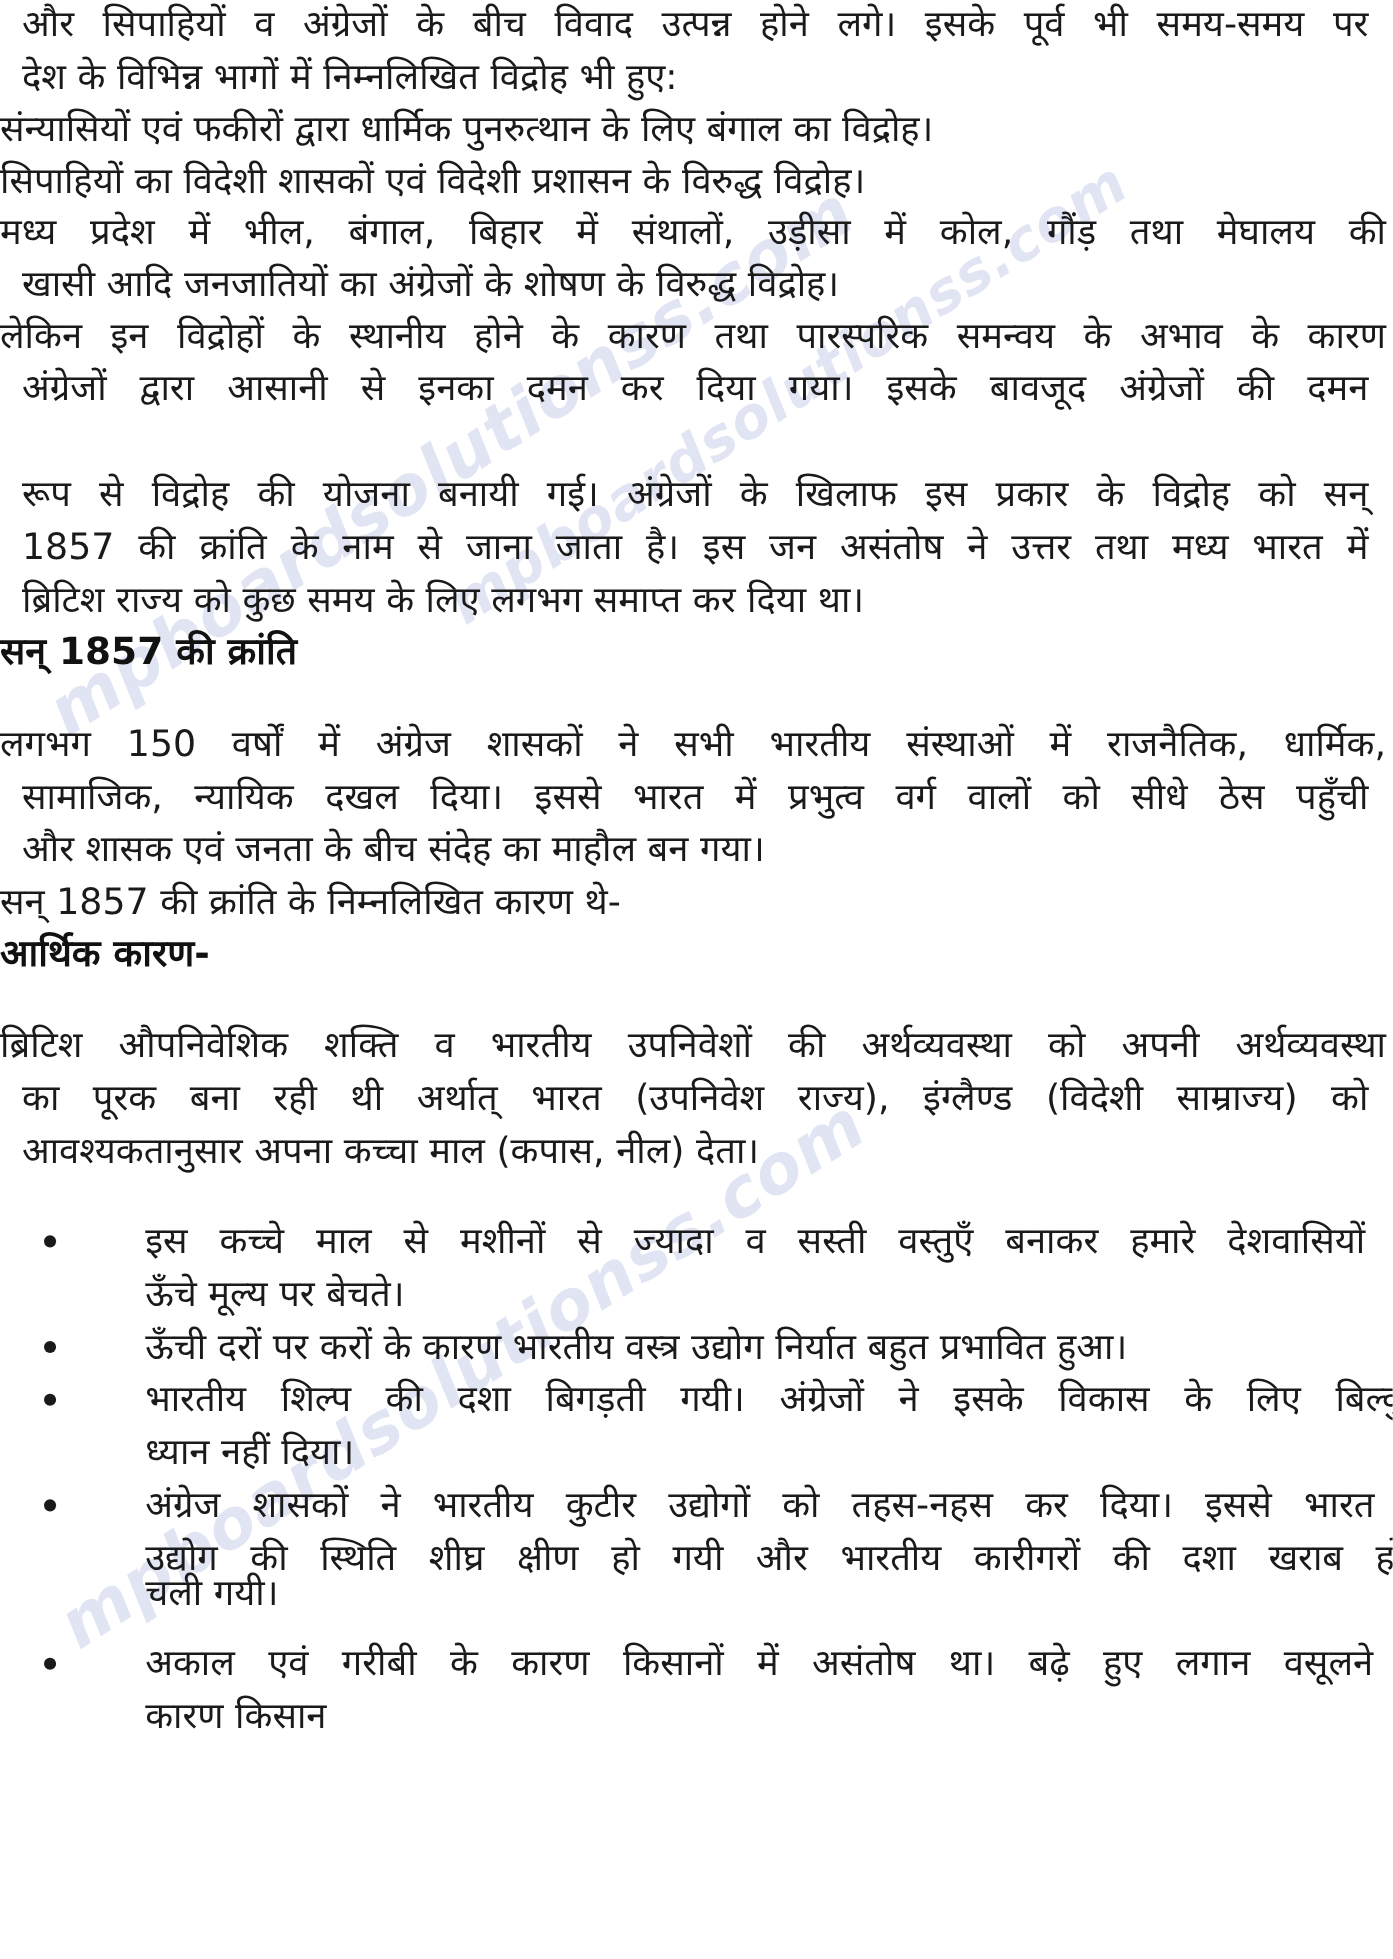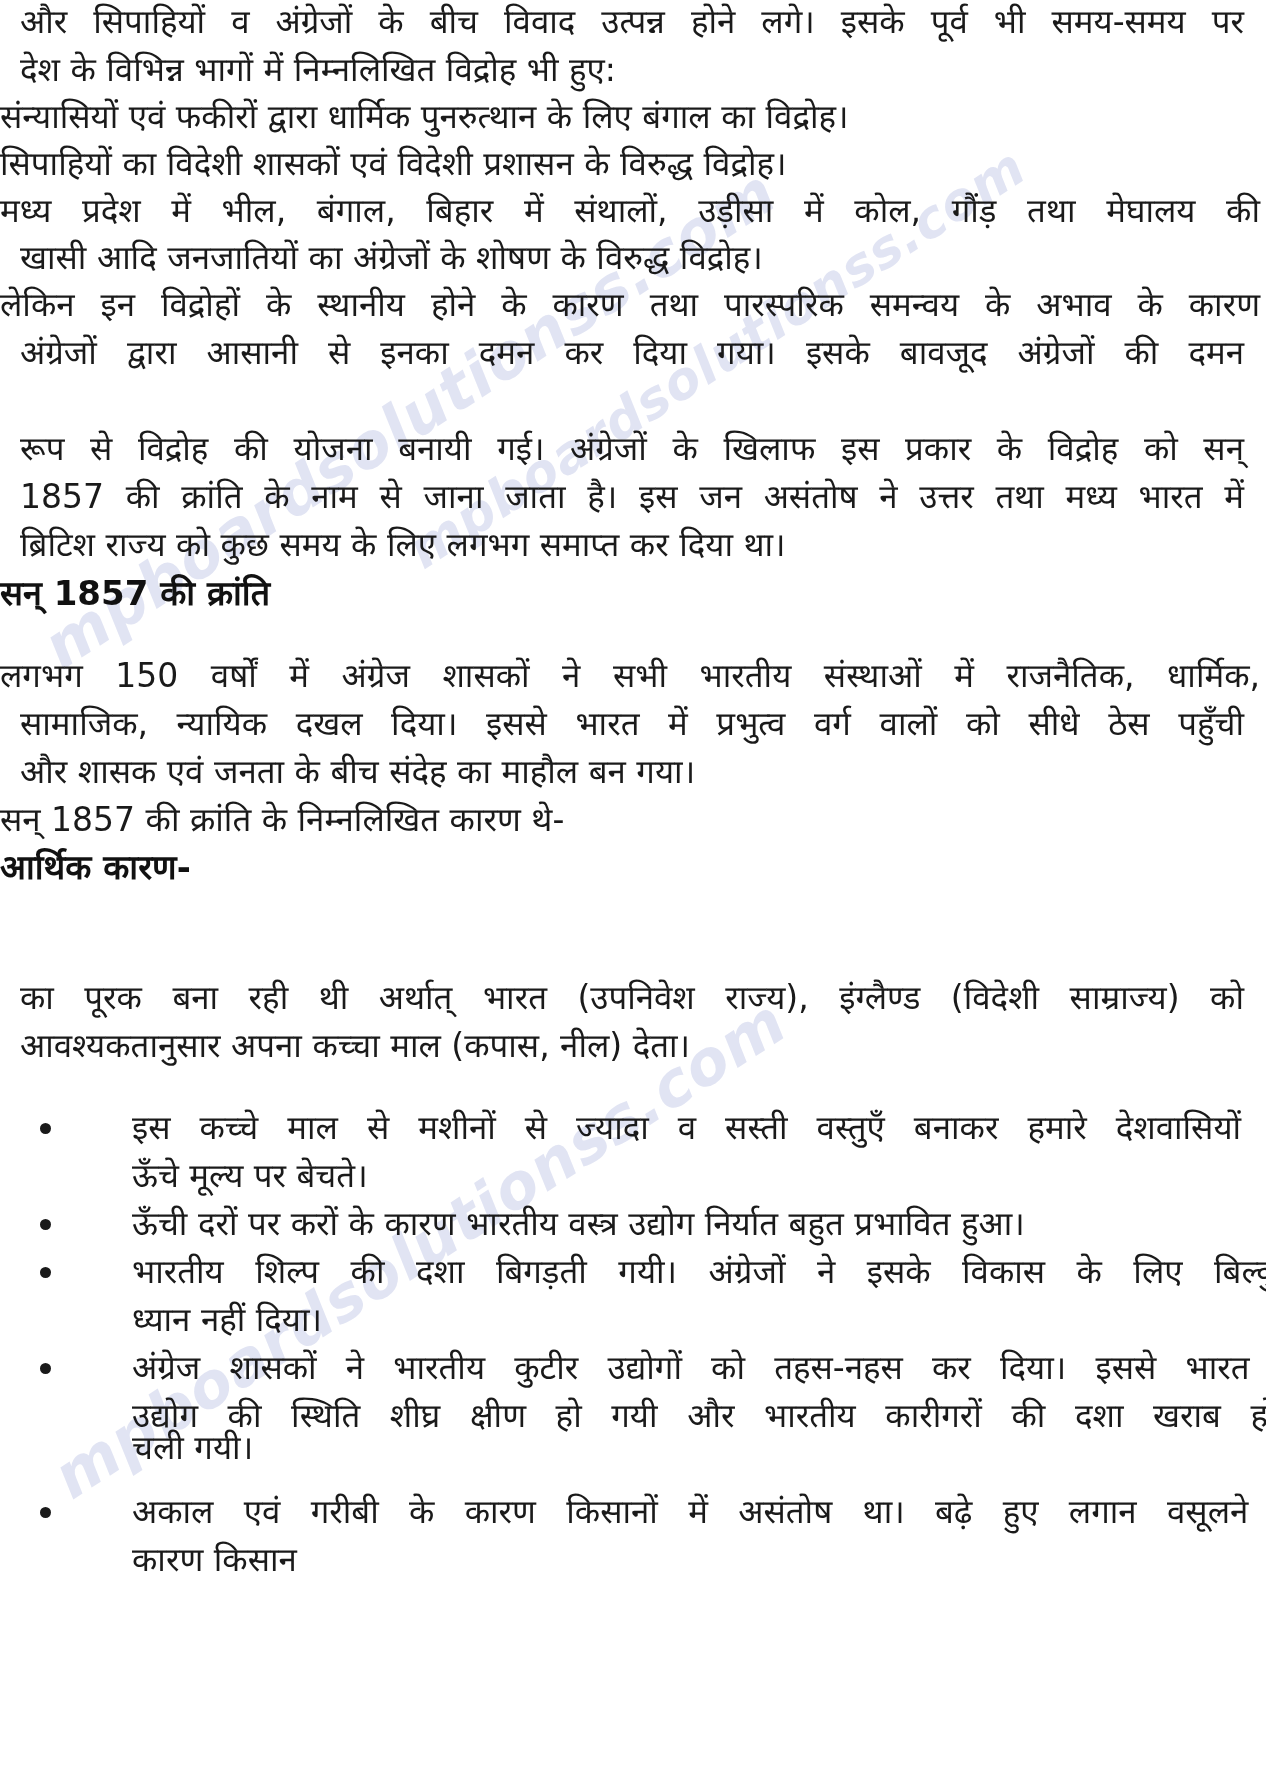--- a/index.html
+++ b/index.html
@@ -112,20 +112,21 @@
   <div class="heading" style="top:572px;">सन् 1857 की क्रांति</div>
 
   <div class="line justify" style="top:656px;">लगभग 150 वर्षों में अंग्रेज शासकों ने सभी भारतीय संस्थाओं में राजनैतिक, धार्मिक,</div>
   <div class="line indent justify" style="top:704px;">सामाजिक, न्यायिक दखल दिया। इससे भारत में प्रभुत्व वर्ग वालों को सीधे ठेस पहुँची</div>
   <div class="line indent" style="top:752px;">और शासक एवं जनता के बीच संदेह का माहौल बन गया।</div>
 
   <div class="line" style="top:800px;">सन् 1857 की क्रांति के निम्नलिखित कारण थे-</div>
 
   <div class="heading" style="top:846px;">आर्थिक कारण-</div>
 
+  <div class="line justify" style="top:930px;">ब्रिटिश औपनिवेशिक शक्ति व भारतीय उपनिवेशों की अर्थव्यवस्था को अपनी अर्थव्यवस्था</div>
   <div class="line indent justify" style="top:978px;">का पूरक बना रही थी अर्थात् भारत (उपनिवेश राज्य), इंग्लैण्ड (विदेशी साम्राज्य) को</div>
   <div class="line indent" style="top:1026px;">आवश्यकतानुसार अपना कच्चा माल (कपास, नील) देता।</div>
 
   <div class="bullet" style="top:1123px;"></div>
   <div class="bline justify" style="top:1108px;">इस कच्चे माल से मशीनों से ज्यादा व सस्ती वस्तुएँ बनाकर हमारे देशवासियों को</div>
   <div class="bline" style="top:1156px;">ऊँचे मूल्य पर बेचते।</div>
 
   <div class="bullet" style="top:1219px;"></div>
   <div class="bline" style="top:1204px;">ऊँची दरों पर करों के कारण भारतीय वस्त्र उद्योग निर्यात बहुत प्रभावित हुआ।</div>
 

